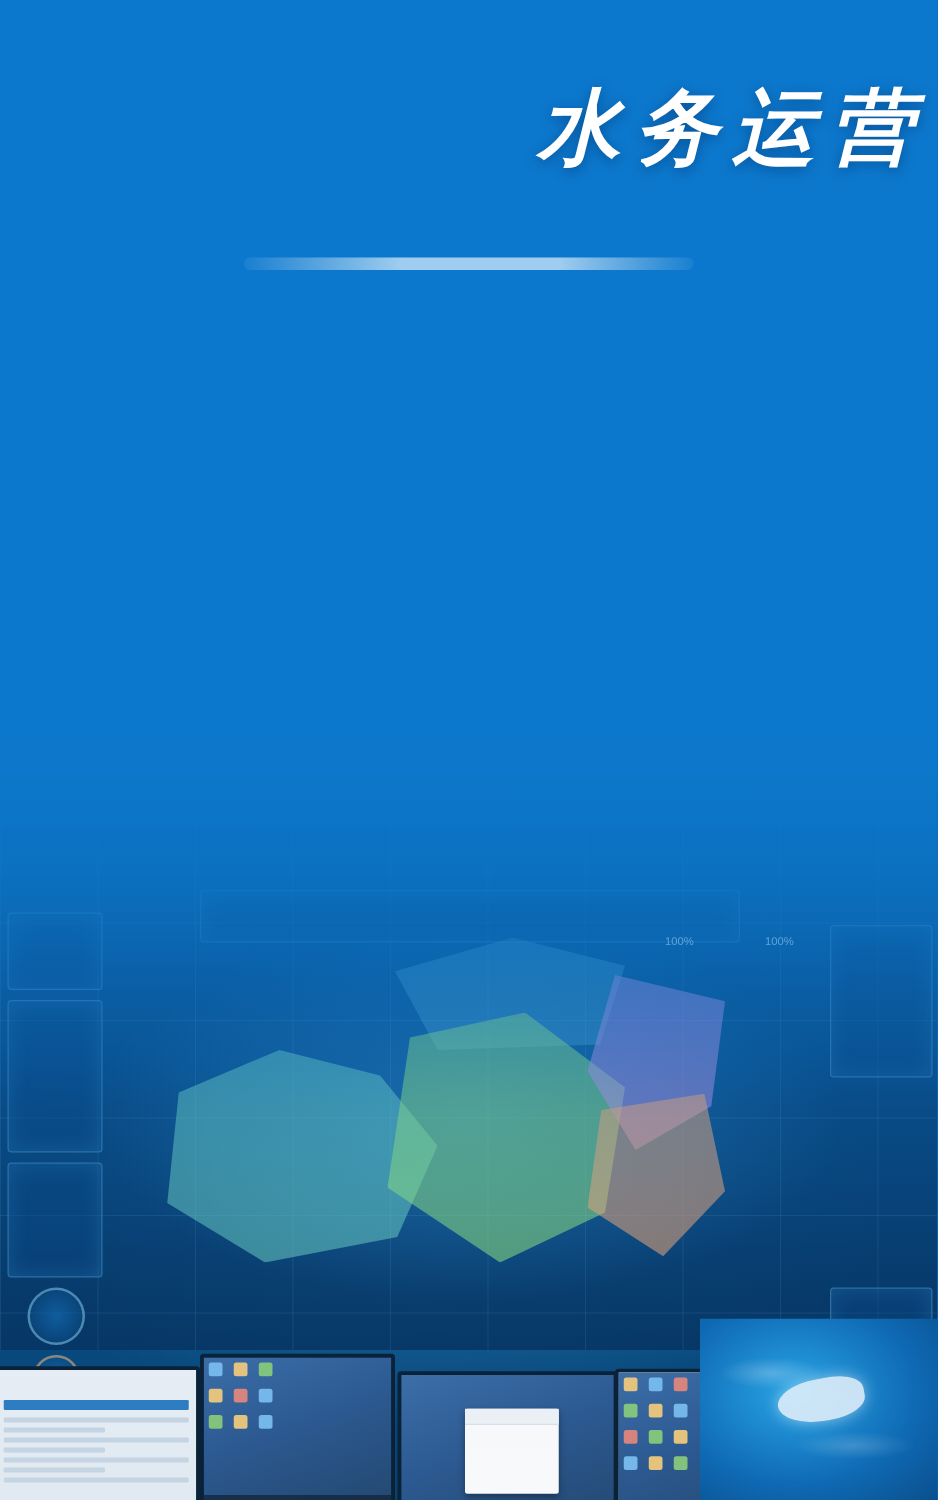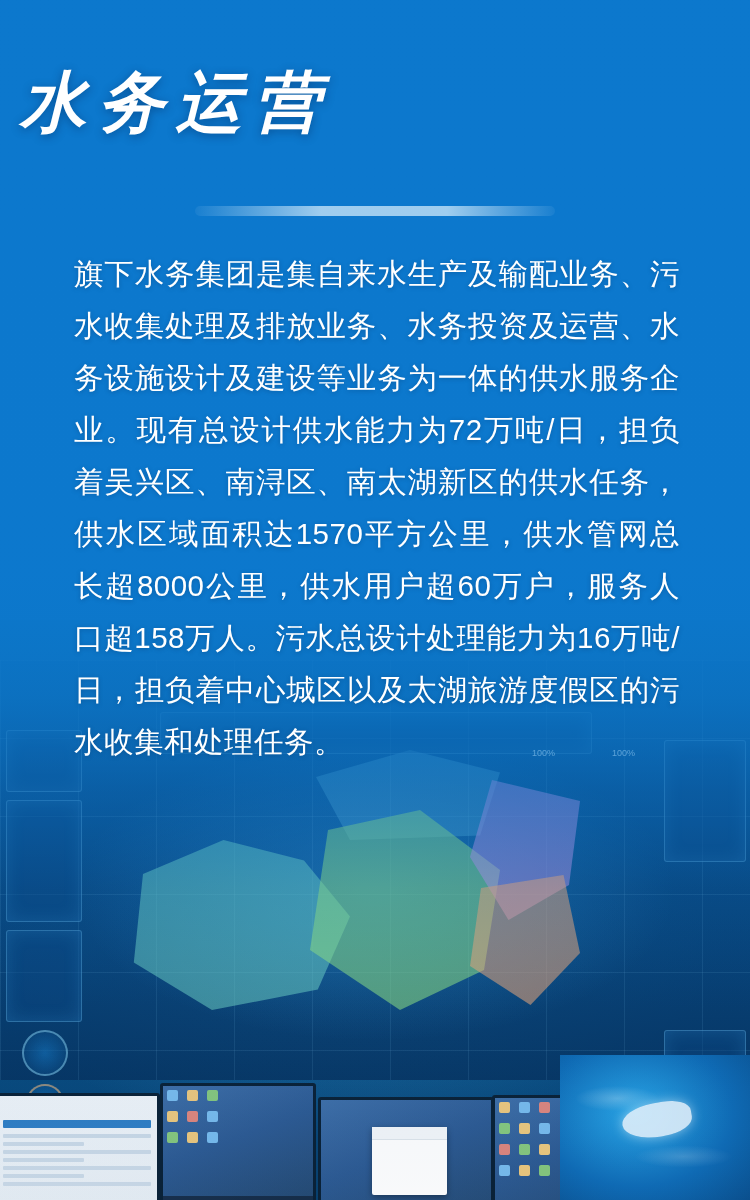--- a/index.html
+++ b/index.html
@@ -201,21 +201,21 @@
   
   .content {
     position: absolute;
     left: 0; top: 0;
     width: 750px; height: 1200px;
   }
   .title-wrap {
     position: absolute;
     left: 0; top: 58px;
     width: 750px;
-    text-align: left;
+    text-align: right;
   }
   .title {
     display: inline-block;
     position: relative;
     color: #ffffff;
     font-family: "DejaVu Serif", "Liberation Serif", serif;
     font-size: 66px;
     font-weight: 700;
     letter-spacing: 12px;
     text-indent: 12px;
@@ -341,16 +341,15 @@
   </div>
 
   <div class="veil"></div>
 
   <div class="content">
     <div class="title-wrap">
       <div class="title">水务运营</div>
       <div class="title-underline"></div>
     </div>
 
-    <div class="body-text">旗下水务集团是集自来水生产及输配业务、污水收集处理及排放业务、水务投资及运营、水务设施设计及建设等业务为一体的供水服务企业。现有总设计供水能力为72万吨/日，担负着吴兴区、南浔区、南太湖新区的供水任务，供水区域面积达1570平方公里，供水管网总长超8000公里，供水用户超60万户，服务人口超158万人。污水总设计处理能力为16万吨/日，担负着中心城区以及太湖旅游度假区的污水收集和处理任务。</div>
   </div>
 
 </div>
 
 </body></html>

